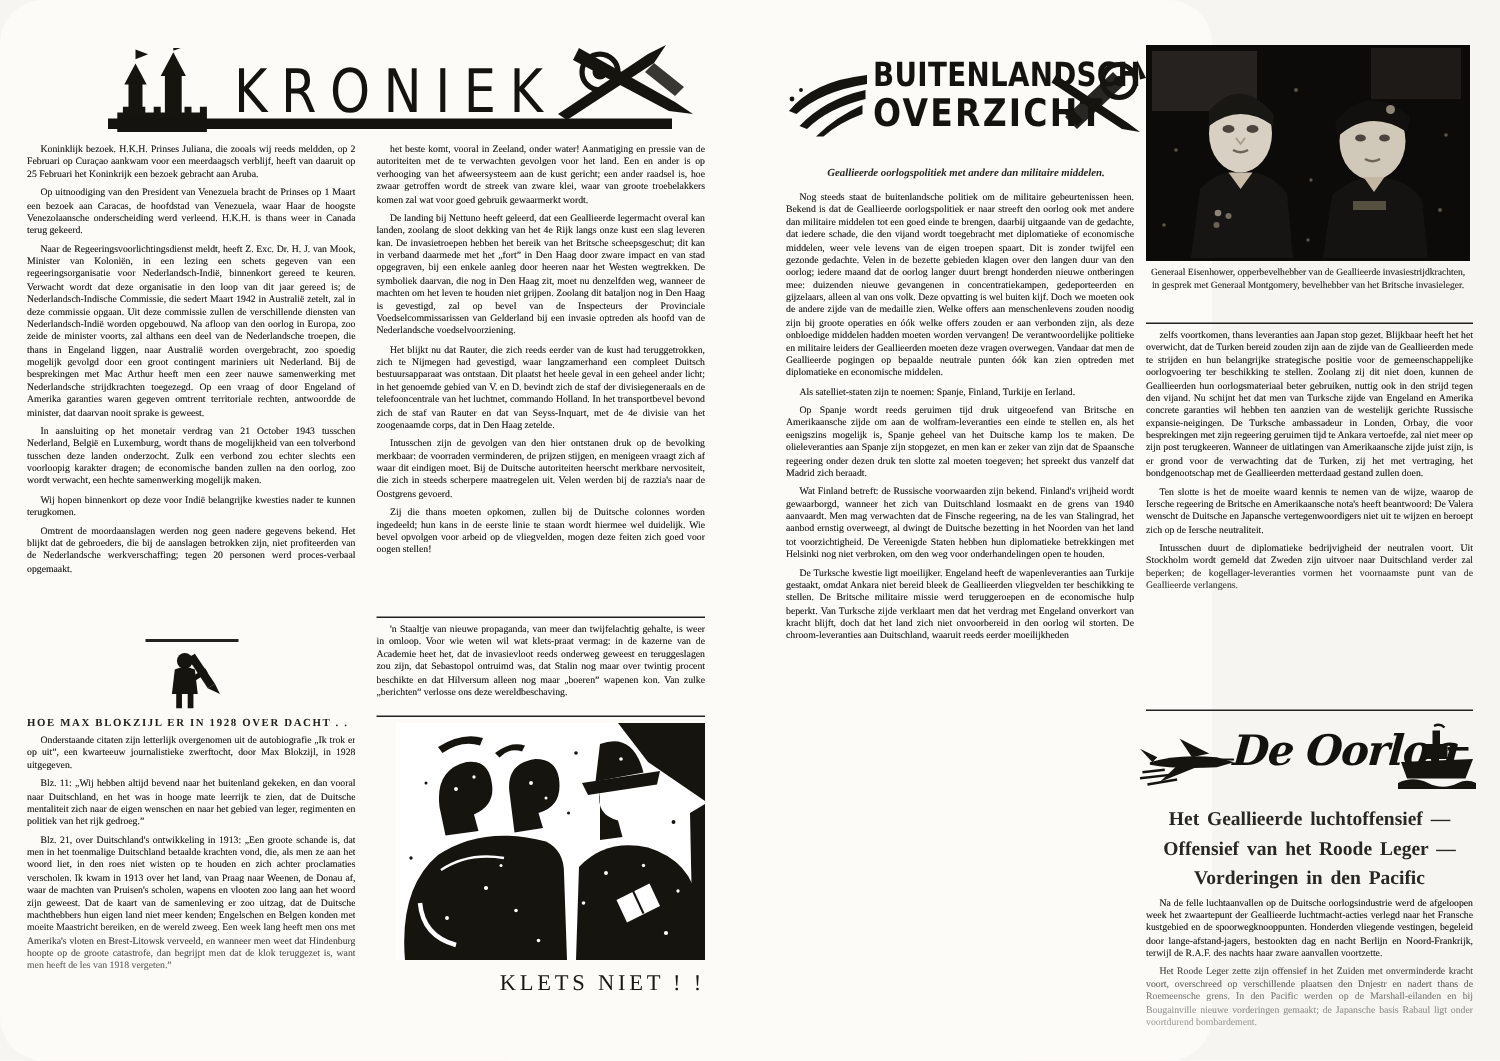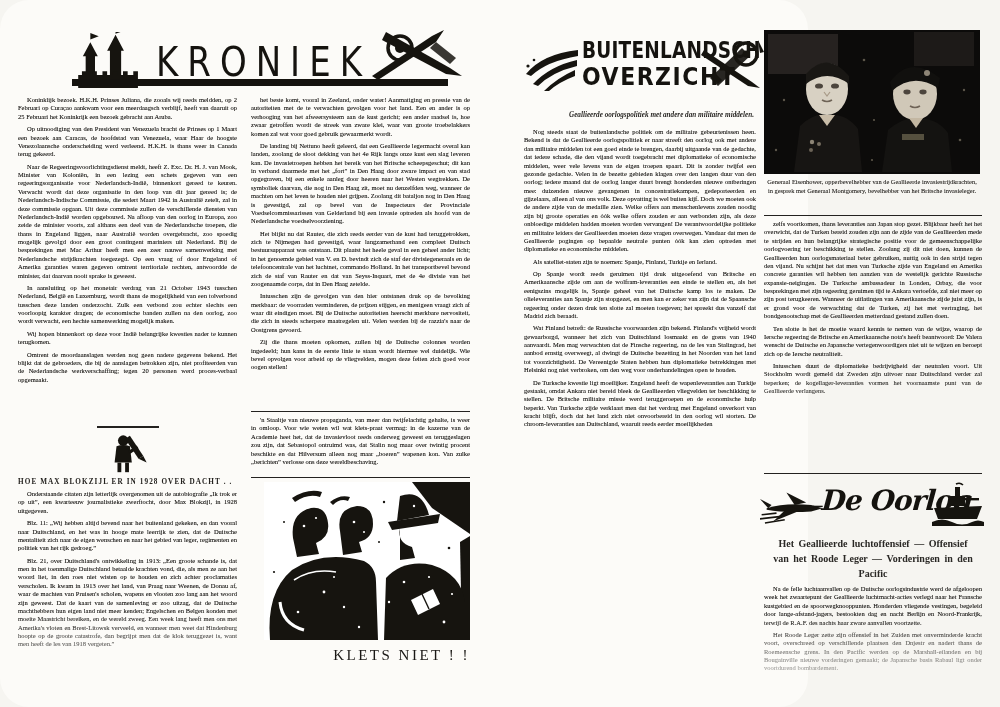--- a/index.html
+++ b/index.html
@@ -45,37 +45,37 @@
   .page-right{position:absolute;left:520px;top:0;width:467px;height:707px;}
   .rp-masthead{position:absolute;left:4px;top:34px;width:240px;height:92px;}
   .rp-flourish{position:absolute;left:0;top:12px;}
   .rp-scroll{position:absolute;right:0;top:4px;}
   .rp-title{position:absolute;left:58px;top:4px;width:128px;text-align:center;
             font-family:"DejaVu Sans",sans-serif;color:#15130f;}
   .rp-title .t1{font-size:18.5px;font-weight:bold;letter-spacing:.2px;transform:scaleY(1.2);
                 transform-origin:top center;white-space:nowrap;}
   .rp-title .t2{font-size:22px;font-weight:bold;letter-spacing:1.5px;transform:scaleY(1.15);
                 transform-origin:top center;margin-top:3px;white-space:nowrap;}
-  .rp-standfirst{position:absolute;left:10px;top:70px;width:220px;text-align:right;
+  .rp-standfirst{position:absolute;left:10px;top:70px;width:220px;text-align:center;
                  font-size:7.2px;font-weight:bold;font-style:italic;line-height:1.35;
                  color:#2a2825;}
   .rp-photo{position:absolute;left:244px;top:30px;width:216px;}
   .rp-photo svg{display:block;}
   .photo-caption{font-size:6.4px;line-height:1.45;text-align:center;color:#35322e;
                  margin-top:3px;text-shadow:0 0 .35px rgba(40,40,40,.5);}
   .rp-col1{position:absolute;left:4px;top:128px;width:232px;height:540px;overflow:hidden;}
   .rp-col2{position:absolute;left:244px;top:212px;width:218px;}
   .block-r2{height:250px;overflow:hidden;}
   .war-masthead{position:relative;height:58px;margin-top:3px;}
   .war-plane{position:absolute;left:-4px;top:8px;}
   .war-title{position:absolute;left:58px;top:6px;font-family:"DejaVu Serif",serif;
              font-style:italic;font-weight:bold;font-size:28px;color:#14120e;
              letter-spacing:-1px;transform:skewX(-4deg);white-space:nowrap;}
   .war-ship{position:absolute;right:-2px;top:4px;}
-  .war-standfirst{font-size:10px;font-weight:bold;text-align:center;line-height:1.5;
+  .war-standfirst{font-size:13px;font-weight:bold;text-align:center;line-height:1.5;
                   width:206px;margin:0 auto 4px auto;color:#2a2825;word-spacing:2px;}
   .block-war{height:128px;overflow:hidden;}
   .ink{fill:#16140f;}
 </style>
 </head>
 <body>
 
 <div class="sheet">
 
   <section class="page-left">

